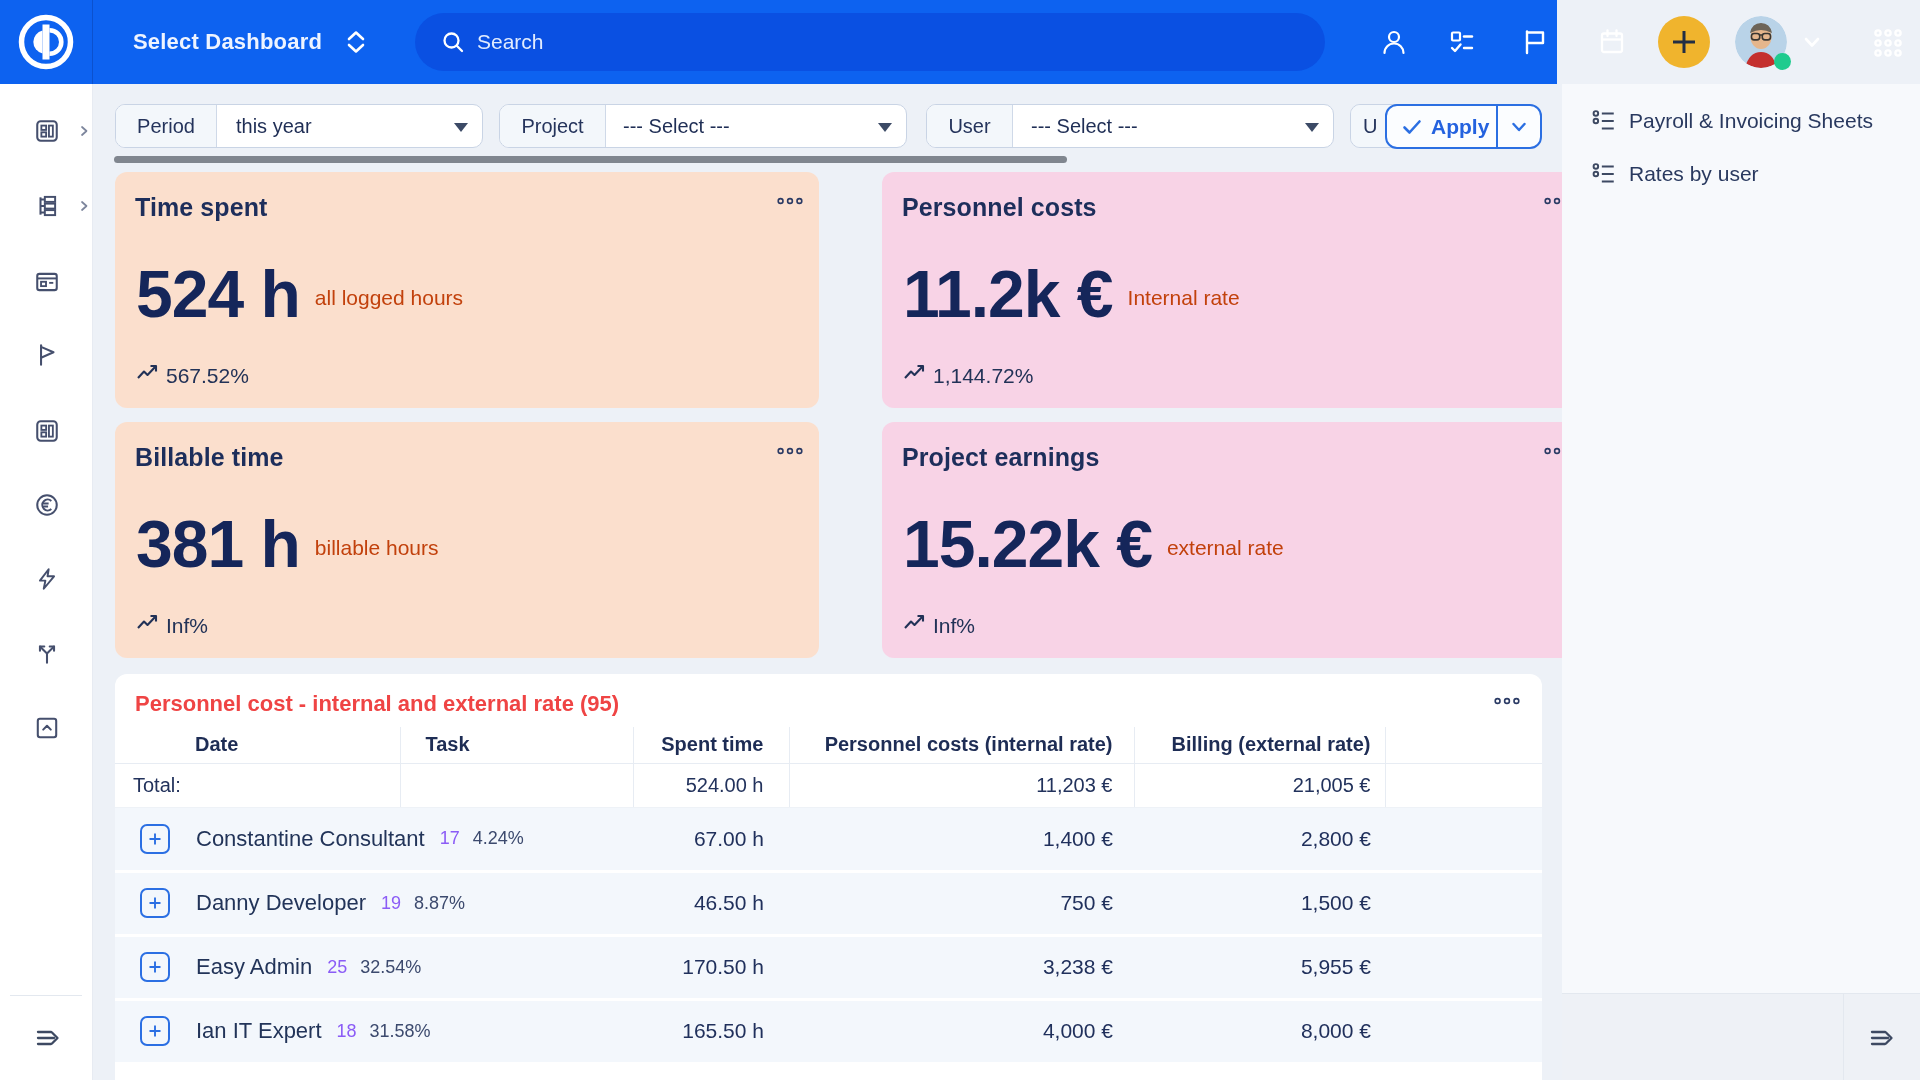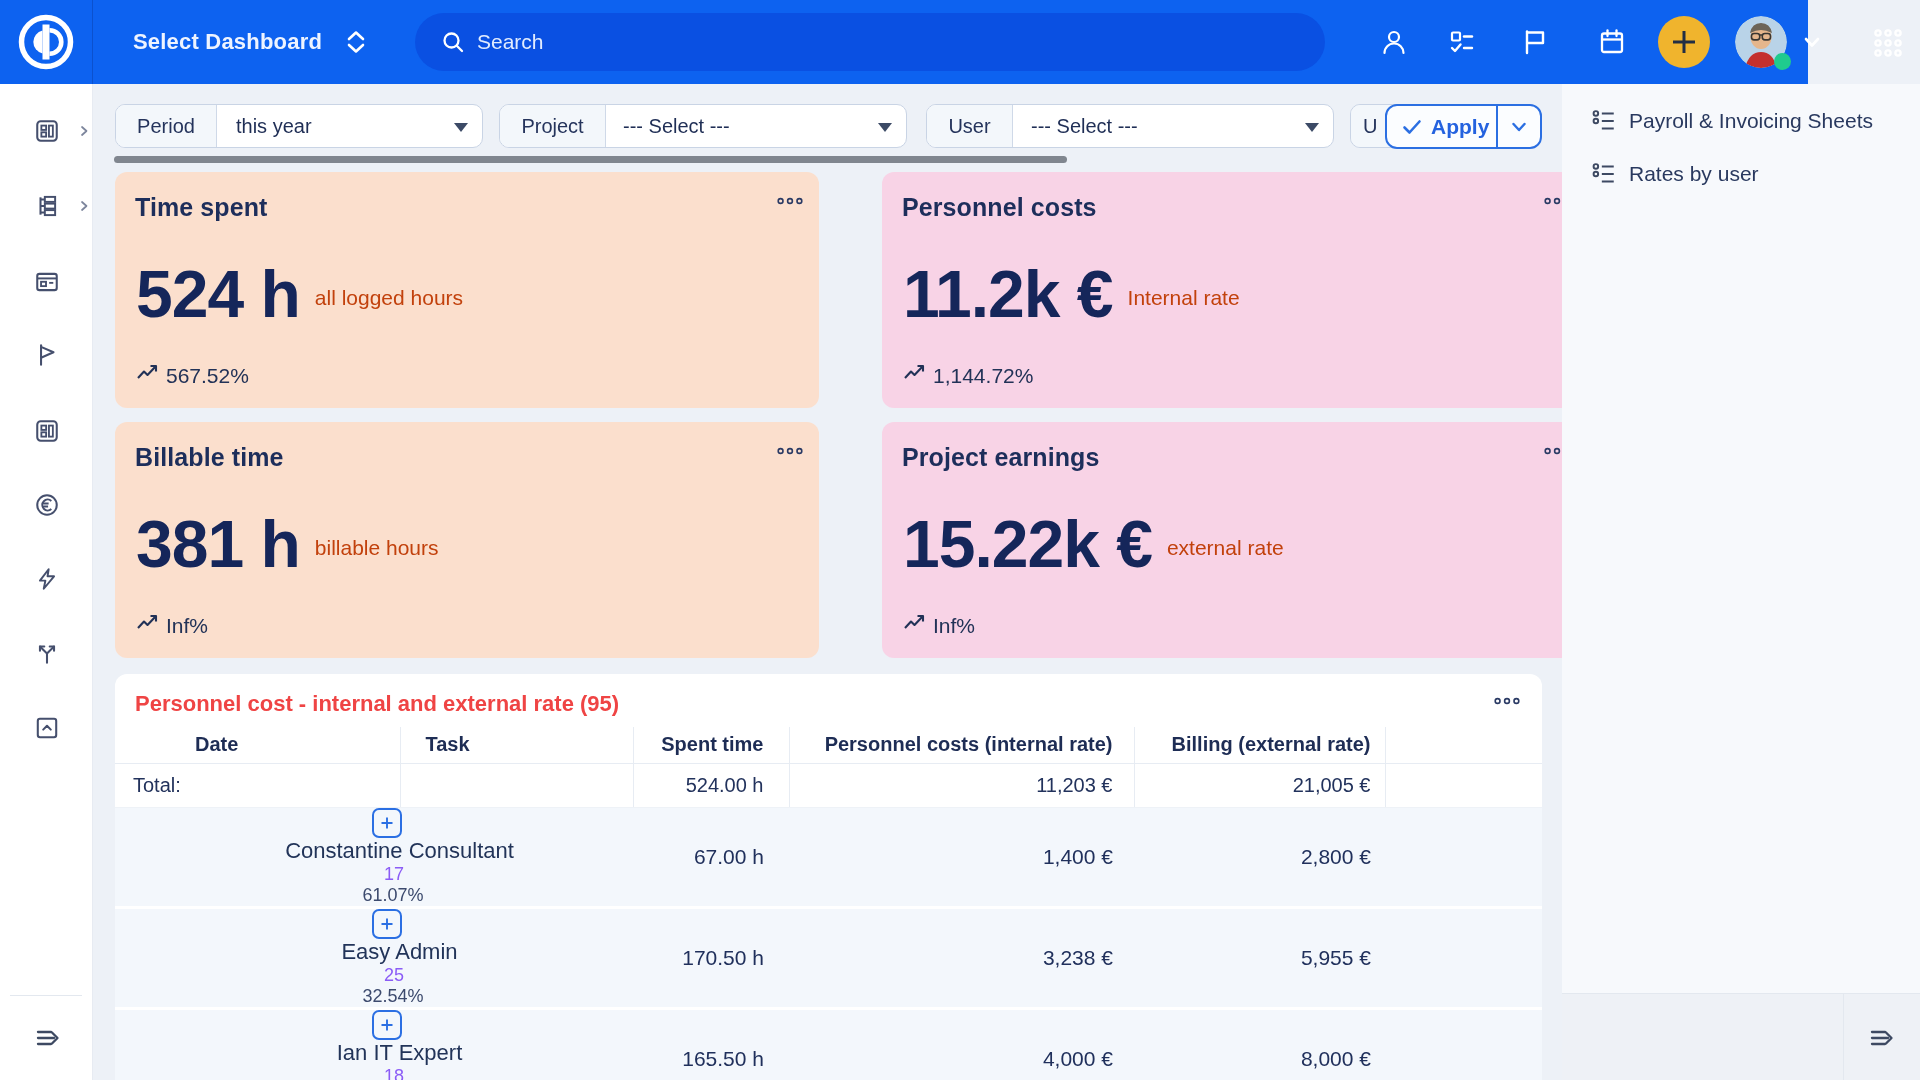--- a/index.html
+++ b/index.html
@@ -1,19 +1,19 @@
 <!DOCTYPE html>
 <html><head>
 <meta charset="utf-8">
 <style>
   * { margin:0; padding:0; box-sizing:border-box; }
   html,body { width:1920px; height:1080px; overflow:hidden; font-family:"Liberation Sans", sans-serif; background:#edf1f7; }
 
   
-  .topbar { position:absolute; left:0; top:0; width:1808px; height:84px; background:#0d62f0; }
+  .topbar { position:absolute; left:0; top:0; width:1557px; height:84px; background:#0d62f0; }
   .logo-box { position:absolute; left:0; top:0; width:93px; height:84px; display:flex; align-items:center; justify-content:center; border-right:1px solid rgba(6,40,120,.28); }
   .dash-select { position:absolute; left:133px; top:0; height:84px; display:flex; align-items:center; cursor:pointer; }
   .dash-select-label { font-size:22px; font-weight:600; color:#eef4ff; letter-spacing:.2px; }
   .unfold { position:absolute; left:342px; top:29px; }
   .search-pill { position:absolute; left:415px; top:13px; width:910px; height:58px; border-radius:29px; background:#0a50e2; display:flex; align-items:center; }
   .search-pill svg { margin-left:26px; }
   .search-input { background:transparent; border:none; outline:none; color:#ffffff; font-size:21px; font-family:"Liberation Sans", sans-serif; margin-left:12px; width:780px; }
   .search-input::placeholder { color:#e2ecfe; opacity:1; }
   .tb-ico { position:absolute; top:29px; width:26px; height:26px; cursor:pointer; }
   .plus-circle { position:absolute; left:1658px; top:16px; width:52px; height:52px; border-radius:50%; background:#f0b42d; display:flex; align-items:center; justify-content:center; cursor:pointer; }
@@ -87,21 +87,21 @@
   th.h-date { text-align:left; padding-left:80px; }
   th.h-task { text-align:left; padding-left:25px; }
   .al-r { text-align:right; }
   .pr1 { padding-right:25px; }
   .pr2 { padding-right:21px; }
   .pr3 { padding-right:14px; }
   td.t-label { padding-left:18px; }
   tr.data { background:#f3f7fc; border-bottom:3px solid #ffffff; height:64px; cursor:pointer; }
   tr.data td { font-size:21px; color:#20305c; }
   td.d-name { padding-left:25px; }
-  .name-wrap { display:flex; align-items:center;flex-direction:column; }
+  .name-wrap { display:flex; align-items:center; }
   .expand-btn { width:30px; height:30px; border:2px solid #2b6fe3; border-radius:7px; background:transparent; display:inline-flex; align-items:center; justify-content:center; cursor:pointer; flex:none; }
   .row-name { font-size:22px; color:#223459; margin-left:26px; }
   .row-count { font-size:18px; color:#8b5cf6; margin-left:15px; }
   .row-pct { font-size:18px; color:#3c4a6e; margin-left:13px; }
 
   
   .sidebar-right { position:absolute; left:1562px; top:84px; width:358px; height:996px; background:#f7f9fc; }
   .rs-item { position:absolute; left:0; width:358px; height:44px; display:flex; align-items:center; cursor:pointer; }
   .rs-item svg { margin-left:29px; flex:none; }
   .rs-label { font-size:21px; font-weight:500; color:#29395f; margin-left:12px; }
@@ -423,26 +423,44 @@
       <tr class="data">
         <td class="d-name" colspan="2">
           <div class="name-wrap">
             <span class="expand-btn">
               <svg width="16" height="16" viewBox="0 0 16 16">
                     <path d="M8 2.5 V13.5 M2.5 8 H13.5" stroke="#2b6fe3" stroke-width="1.9"></path>
                   </svg>
             </span>
             <span class="row-name">Constantine Consultant</span>
             <span class="row-count">17</span>
-            <span class="row-pct">61.07%</span>
+            <span class="row-pct">4.24%</span>
           </div>
         </td>
         <td class="al-r pr1">67.00 h</td>
         <td class="al-r pr2">1,400 €</td>
         <td class="al-r pr3">2,800 €</td>
+        <td></td>
+      </tr>
+      <tr class="data">
+        <td class="d-name" colspan="2">
+          <div class="name-wrap">
+            <span class="expand-btn">
+              <svg width="16" height="16" viewBox="0 0 16 16">
+                    <path d="M8 2.5 V13.5 M2.5 8 H13.5" stroke="#2b6fe3" stroke-width="1.9"></path>
+                  </svg>
+            </span>
+            <span class="row-name">Danny Developer</span>
+            <span class="row-count">19</span>
+            <span class="row-pct">8.87%</span>
+          </div>
+        </td>
+        <td class="al-r pr1">46.50 h</td>
+        <td class="al-r pr2">750 €</td>
+        <td class="al-r pr3">1,500 €</td>
         <td></td>
       </tr>
       <tr class="data">
         <td class="d-name" colspan="2">
           <div class="name-wrap">
             <span class="expand-btn">
               <svg width="16" height="16" viewBox="0 0 16 16">
                     <path d="M8 2.5 V13.5 M2.5 8 H13.5" stroke="#2b6fe3" stroke-width="1.9"></path>
                   </svg>
             </span>

